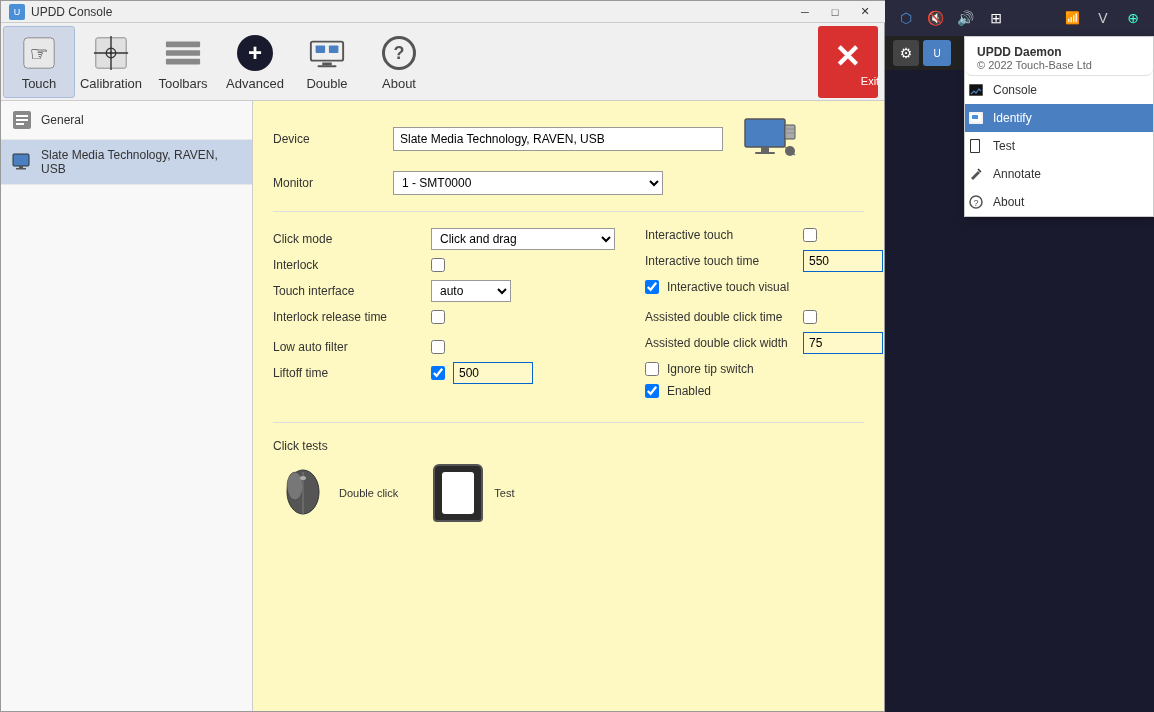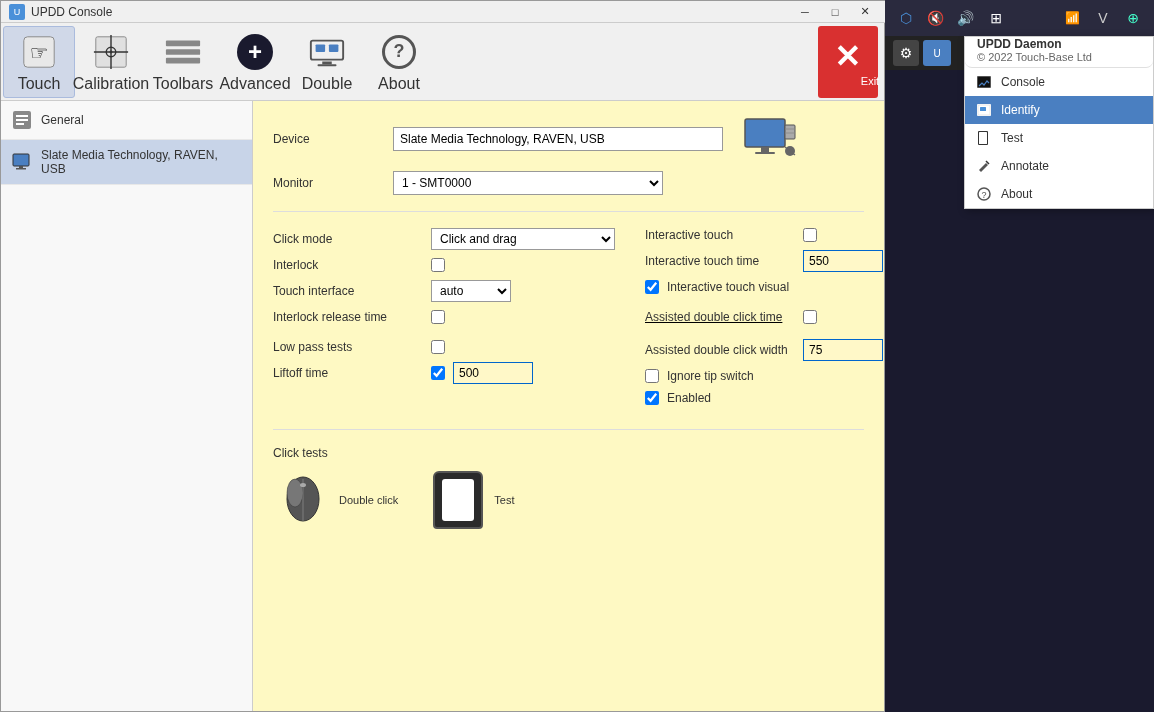--- a/index.html
+++ b/index.html
@@ -88,21 +88,21 @@
     .toolbar-btn.active {
       background: #d0d8e8;
       border: 1px solid #aabbdd;
     }
     .toolbar-icon {
       width: 42px; height: 42px;
       display: flex; align-items: center; justify-content: center;
       margin-bottom: 2px;
     }
     .toolbar-label {
-      font-size: 16px;
+      font-size: 13px;
       color: #333;
     }
     .toolbar-spacer { flex: 1; }
     .exit-btn {
       width: 60px; height: 72px;
       display: flex; flex-direction: column;
       align-items: center; justify-content: center;
       background: #d93030;
       border: none; cursor: pointer;
       border-radius: 3px;
@@ -277,37 +277,37 @@
       position: absolute;
       top: 36px;
       right: 0;
       width: 190px;
       background: white;
       border: 1px solid #ccc;
       box-shadow: 2px 2px 8px rgba(0,0,0,0.3);
       z-index: 100;
     }
     .context-menu-header {
-      padding: 0 12px 4px;
+      padding: 8px 12px 4px;
       border-bottom: 1px solid #e0e0e0;
       border-radius: 7px;
     }
     .context-menu-app-name {
       font-weight: bold;
       font-size: 12px;
       color: #333;
     }
     .context-menu-version {
       font-size: 11px;
       color: #666;
     }
     .context-menu-item {
       display: flex;
       align-items: center;
-      padding: 5px 10px;
+      padding: 5px 2px;
       cursor: pointer;
       font-size: 12px;
       color: #333;
       gap: 8px;
     }
     .context-menu-item.active {
       background: #4a7fc1;
       color: white;
       align-items: center;
     }
@@ -527,21 +527,21 @@
               <option>multi</option>
             </select>
           </div>
 
           <div class="setting-row" style="margin-bottom:16px;">
             <span class="setting-label">Interlock release time</span>
             <input type="checkbox" style="">
           </div>
 
           <div class="setting-row" style="margin-bottom:8px;">
-            <span class="setting-label">Low pass tests</span>
+            <span class="setting-label">Low auto filter</span>
             <input type="checkbox" style="">
           </div>
 
           <div class="setting-row" style="margin-bottom:8px;">
             <span class="setting-label">Liftoff time</span>
             <input type="checkbox" checked="" style="">
             <input class="setting-input" type="text" value="500" style="">
           </div>
         </div>
 
@@ -555,21 +555,21 @@
           <div class="setting-row" style="margin-bottom:8px;">
             <span class="setting-label">Interactive touch time</span>
             <input class="setting-input" type="text" value="550" style="">
           </div>
 
           <div class="setting-row" style="margin-bottom:16px;">
             <input type="checkbox" checked="" style="">
             <span class="setting-label">Interactive touch visual</span>
           </div>
 
-          <div class="setting-row" style="margin-bottom:15px;text-decoration:underline;">
+          <div class="setting-row" style="margin-bottom:8px;">
             <span class="setting-label">Assisted double click time</span>
             <input type="checkbox" style="">
           </div>
 
           <div class="setting-row" style="margin-bottom:8px;">
             <span class="setting-label">Assisted double click width</span>
             <input class="setting-input" type="text" value="75" style="">
           </div>
 
           <div class="setting-row" style="margin-bottom:8px;">

